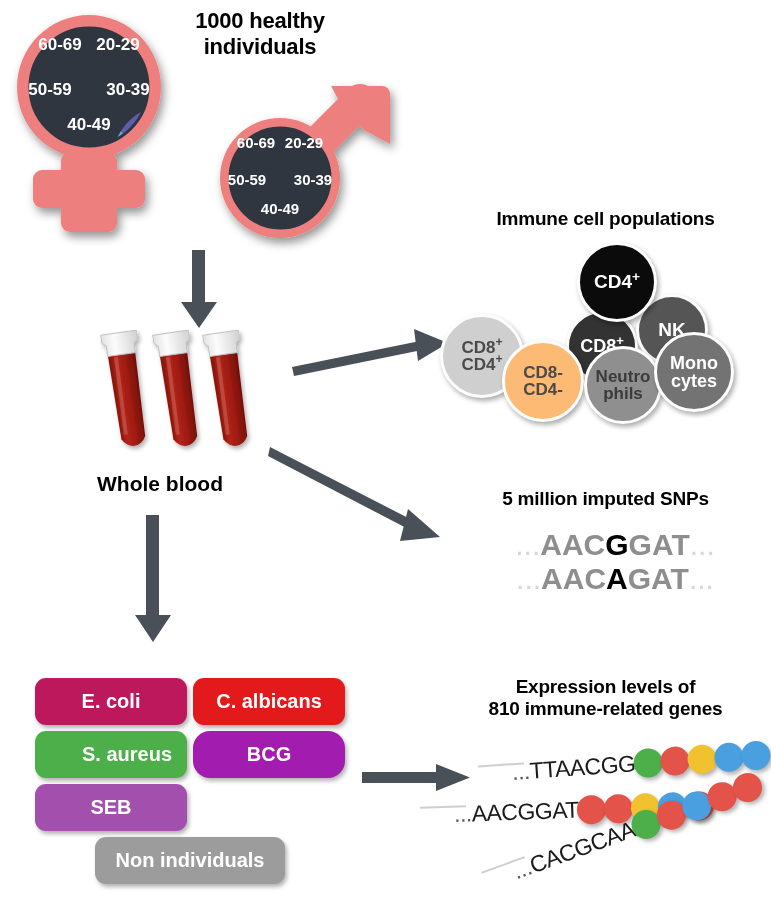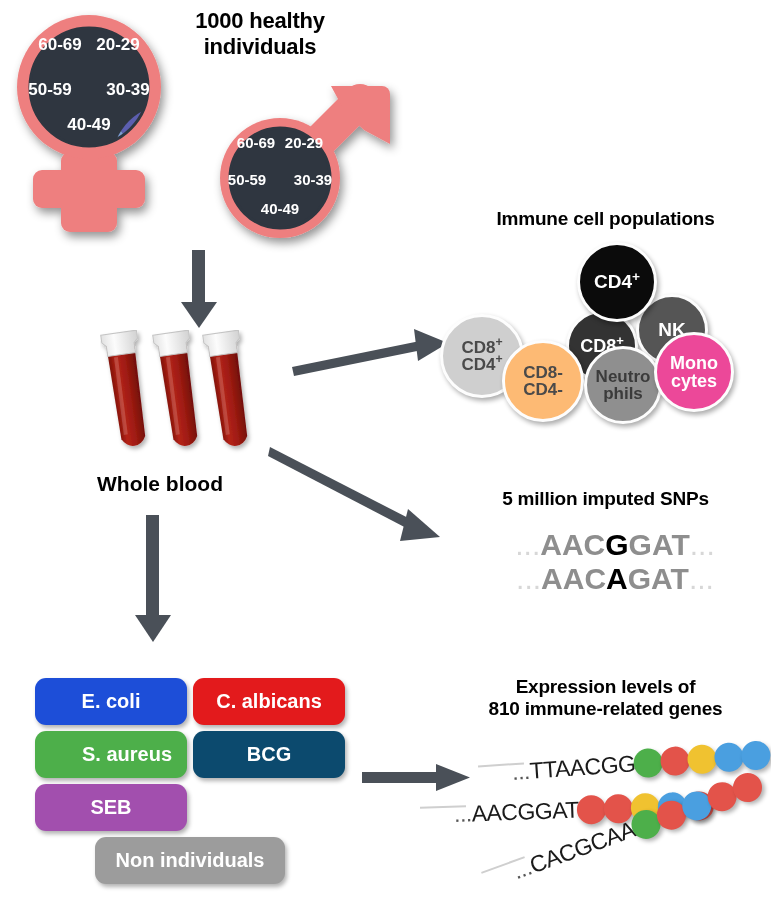--- a/index.html
+++ b/index.html
@@ -257,36 +257,36 @@
     </div>
     <div class="bubble" style="left: 196px; top: 58px; width: 72px; height: 72px; background: rgb(85, 85, 85); color: rgb(255, 255, 255); font-size: 19px; z-index: 3;">
       <span>NK</span>
     </div>
     <div class="bubble" style="left: 62px; top: 104px; width: 82px; height: 82px; background: #fdba74; color: rgb(74, 74, 74); font-size: 17px; z-index: 3;">
       <span>CD8-<br>CD4-</span>
     </div>
     <div class="bubble" style="left: 144px; top: 110px; width: 78px; height: 78px; background: rgb(143, 143, 143); color: rgb(59, 59, 59); font-size: 17px; z-index: 3;">
       <span>Neutro<br>phils</span>
     </div>
-    <div class="bubble" style="left: 214px; top: 96px; width: 80px; height: 80px; background: #ec4899; color: rgb(255, 255, 255); font-size: 18px; z-index: 3;">
+    <div class="bubble" style="left: 214px; top: 96px; width: 80px; height: 80px; background: #737373; color: rgb(255, 255, 255); font-size: 18px; z-index: 3;">
       <span>Mono<br>cytes</span>
     </div>
   </div>
 
 <div id="snp-block">
     <div class="snp-row"><span class="ell">...</span><span class="mid">AAC</span><b>G</b><span class="mid">GAT</span><span class="ell">...</span></div>
     <div class="snp-row"><span class="ell">...</span><span class="mid">AAC</span><b>A</b><span class="mid">GAT</span><span class="ell">...</span></div>
   </div>
 
 <div id="stimuli">
     <div class="stim-grid">
-      <div class="stim" style="background: #1d4ed8;">E. coli</div>
+      <div class="stim" style="background: #be185d;">E. coli</div>
       <div class="stim" style="background: rgb(227, 26, 28);">C. albicans</div>
       <div class="stim" style="background: rgb(77, 175, 74); padding-left: 32px;">S. aureus</div>
-      <div class="stim" style="background: #0c4a6e;">BCG</div>
+      <div class="stim" style="background: #a21caf; border-radius: 17px;">BCG</div>
       <div class="stim" style="background: rgb(162, 79, 174);">SEB</div>
     </div>
     <div class="stim-last-row">
       <div class="stim wide" style="background: rgb(156, 156, 156);">Non individuals</div>
     </div>
   </div>
 
 <div id="expression">
     <div class="chain-line" style="left: 28px; top: 46px; width: 46px; transform: rotate(-4deg);"></div>
     <div class="chain" style="left: 62px; top: 40px; transform: rotate(-4deg); transform-origin: left center;"><span class="chain-seq"><span class="ell">...</span>TTAACGG</span><span class="bead" style="background: rgb(77, 175, 74);"></span><span class="bead" style="background: rgb(227, 83, 74);"></span><span class="bead" style="background: rgb(240, 194, 48);"></span><span class="bead" style="background: rgb(74, 159, 224);"></span><span class="bead" style="background: rgb(74, 159, 224);"></span></div>

